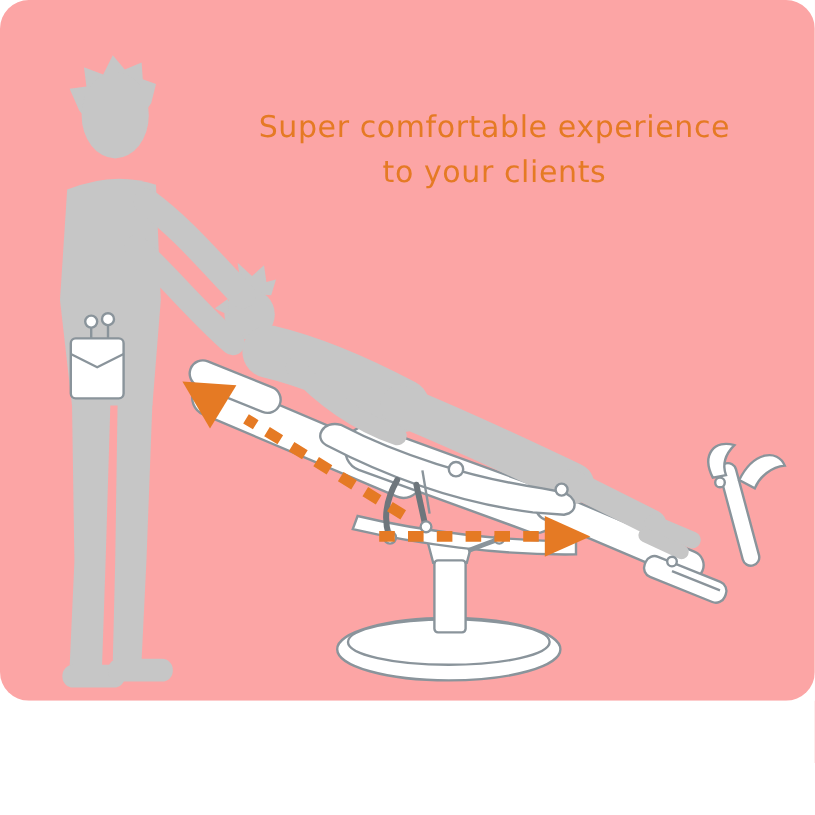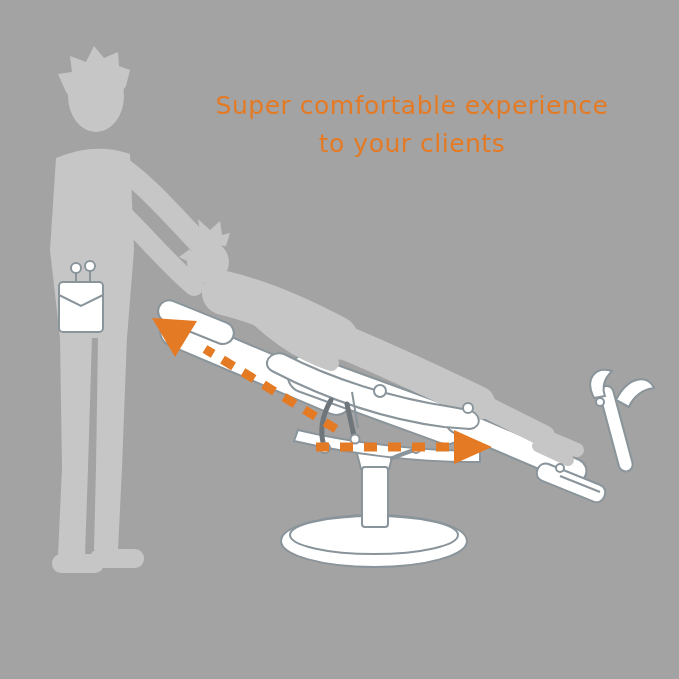--- a/index.html
+++ b/index.html
@@ -1,16 +1,16 @@
 <!DOCTYPE html>
 <html><head>
 <meta charset="utf-8">
 <style>
   html,body{margin:0;padding:0;background:#ffffff;}
-  .canvas{position:relative;width:679px;height:679px;background:#a3a3a3;overflow:hidden;}
+  .canvas{position:relative;width:679px;height:584px;background:#fca5a5;overflow:hidden;border-radius:24px;}
   svg{position:absolute;left:0;top:0;}
   .caption-text{
     font-family:"DejaVu Sans", sans-serif;
     font-size:25px;
     letter-spacing:0.5px;
     font-weight:normal;
   }
 </style>
 </head>
 <body>

